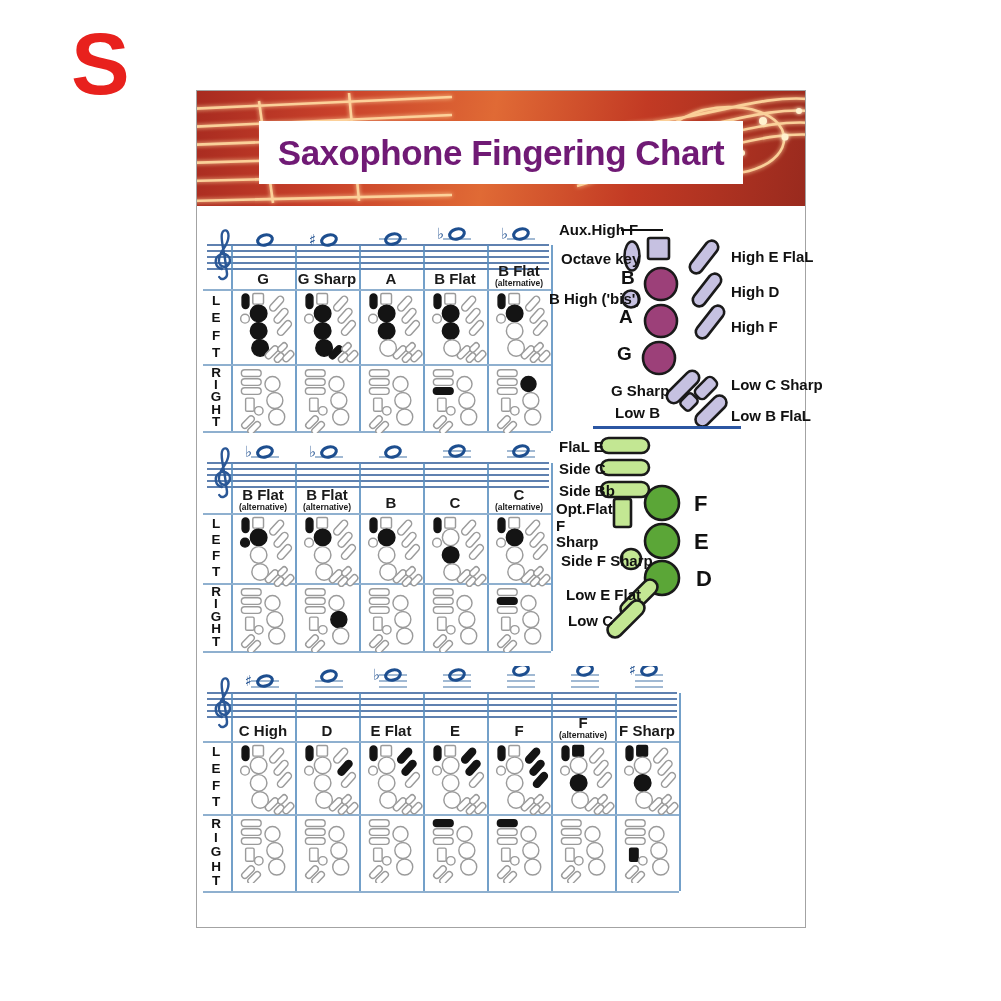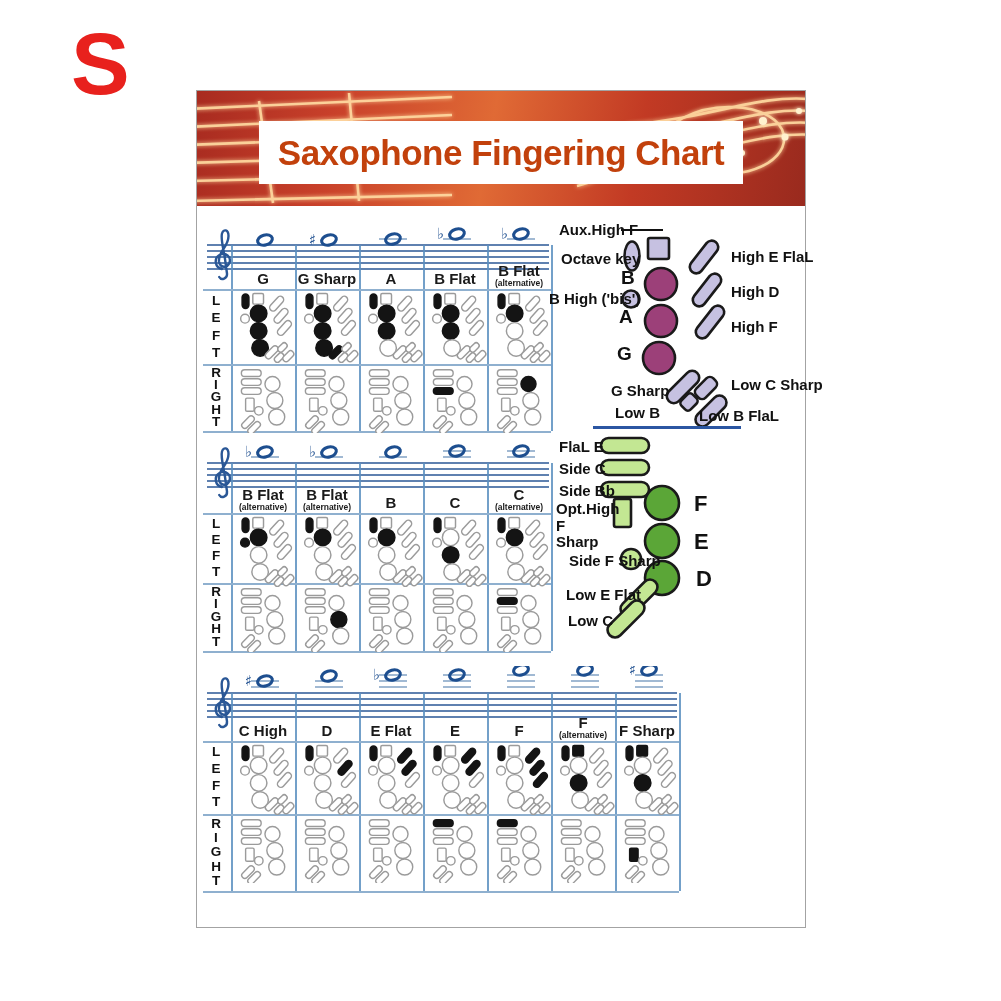--- a/index.html
+++ b/index.html
@@ -9,21 +9,21 @@
   #s-badge{position:absolute;left:71px;top:20px;font-size:88px;font-weight:800;color:#e8211d;line-height:1;}
   
   #poster{position:absolute;left:196px;top:90px;width:610px;height:838px;background:#fff;
           border:1px solid #a3a3a3;box-sizing:border-box;}
   
   #header{position:absolute;left:0;top:0;width:100%;height:115px;overflow:hidden;
           background:linear-gradient(100deg,#a82b20 0%,#c8402a 22%,#e06a35 48%,#c23a24 72%,#992a1e 100%);}
   #header .glowart{position:absolute;left:0;top:0;}
   #title-band{position:absolute;left:62px;top:30px;width:484px;height:63px;background:#ffffff;
               display:flex;align-items:center;justify-content:center;}
-  #title-band h1{margin:0;font-size:35px;font-weight:800;color:#c2410c;letter-spacing:-0.5px;}
+  #title-band h1{margin:0;font-size:35px;font-weight:800;color:#701a75;letter-spacing:-0.5px;}
   
   .section{position:absolute;left:0;width:610px;}
   .vline{position:absolute;width:2px;background:#5b8fc0;opacity:.85;}
   .hline{position:absolute;height:2px;background:#8fb0cf;}
   .col{position:absolute;top:0;}
   .nlabel{font-weight:800;font-size:15px;color:#1a1a1a;text-align:center;line-height:1.05;}
   .nsub{font-weight:800;font-size:8.5px;color:#1a1a1a;text-align:center;line-height:1;}
   .labelbox{position:absolute;left:0;width:64px;display:flex;flex-direction:column;justify-content:flex-end;align-items:center;}
   .handlabel{position:absolute;width:26px;display:flex;flex-direction:column;align-items:center;justify-content:center;
              font-weight:800;font-size:13.5px;color:#111;}
@@ -852,39 +852,39 @@
     <div class="diag-label" style="left:352px;top:200px;">B High ('bis')</div>
     <div class="diag-letter" style="left:424px;top:176px;">B</div>
     <div class="diag-letter" style="left:422px;top:215px;">A</div>
     <div class="diag-letter" style="left:420px;top:252px;">G</div>
     <div class="diag-label" style="left:414px;top:292px;">G Sharp</div>
     <div class="diag-label" style="left:418px;top:314px;">Low B</div>
     <div class="diag-label" style="left:534px;top:158px;">High E FlaL</div>
     <div class="diag-label" style="left:534px;top:193px;">High D</div>
     <div class="diag-label" style="left:534px;top:228px;">High F</div>
     <div class="diag-label" style="left:534px;top:286px;">Low C Sharp</div>
-    <div class="diag-label" style="left:502px;top:317px;">Low B FlaL</div>
+    <div class="diag-label" style="left:534px;top:317px;">Low B FlaL</div>
     <div id="blue-divider"></div>
 
     <svg style="position:absolute;left:399px;top:342px;" width="145" height="215" viewBox="0 0 145 215">
       <rect class="bigkey-light-g" x="5" y="5" width="48" height="15" rx="7.5"></rect>
       <rect class="bigkey-light-g" x="5" y="27" width="48" height="15" rx="7.5"></rect>
       <rect class="bigkey-light-g" x="5" y="49" width="48" height="15" rx="7.5"></rect>
       <rect class="bigkey-light-g" x="18" y="66" width="17" height="28" rx="2"></rect>
       <circle class="bigkey-dark-g" cx="66" cy="70" r="17"></circle>
       <circle class="bigkey-dark-g" cx="66" cy="108" r="17"></circle>
       <circle class="bigkey-light-g" cx="35" cy="126" r="10"></circle>
       <circle class="bigkey-dark-g" cx="66" cy="145" r="17"></circle>
       <rect class="bigkey-light-g" x="-23" y="-7.5" width="46" height="15" rx="7.5" transform="translate(43 165) rotate(-45)"></rect>
       <rect class="bigkey-light-g" x="-23" y="-7.5" width="46" height="15" rx="7.5" transform="translate(30 186) rotate(-45)"></rect>
     </svg>
     <div class="diag-label" style="left:362px;top:348px;">FlaL E</div>
     <div class="diag-label" style="left:362px;top:370px;">Side C</div>
     <div class="diag-label" style="left:362px;top:392px;">Side Bb</div>
-    <div class="diag-label wrap" style="left:359px;top:410px;">Opt.High F Sharp</div>
-    <div class="diag-label" style="left:372px;top:462px;">Side F Sharp</div>
+    <div class="diag-label wrap" style="left:359px;top:410px;">Opt.Flat F Sharp</div>
+    <div class="diag-label" style="left:364px;top:462px;">Side F Sharp</div>
     <div class="diag-label" style="left:369px;top:496px;">Low E Flat</div>
     <div class="diag-label" style="left:371px;top:522px;">Low C</div>
     <div class="diag-letter big" style="left:497px;top:400px;">F</div>
     <div class="diag-letter big" style="left:497px;top:438px;">E</div>
     <div class="diag-letter big" style="left:499px;top:475px;">D</div>
   </div>
 </div>
 
 </body></html>

